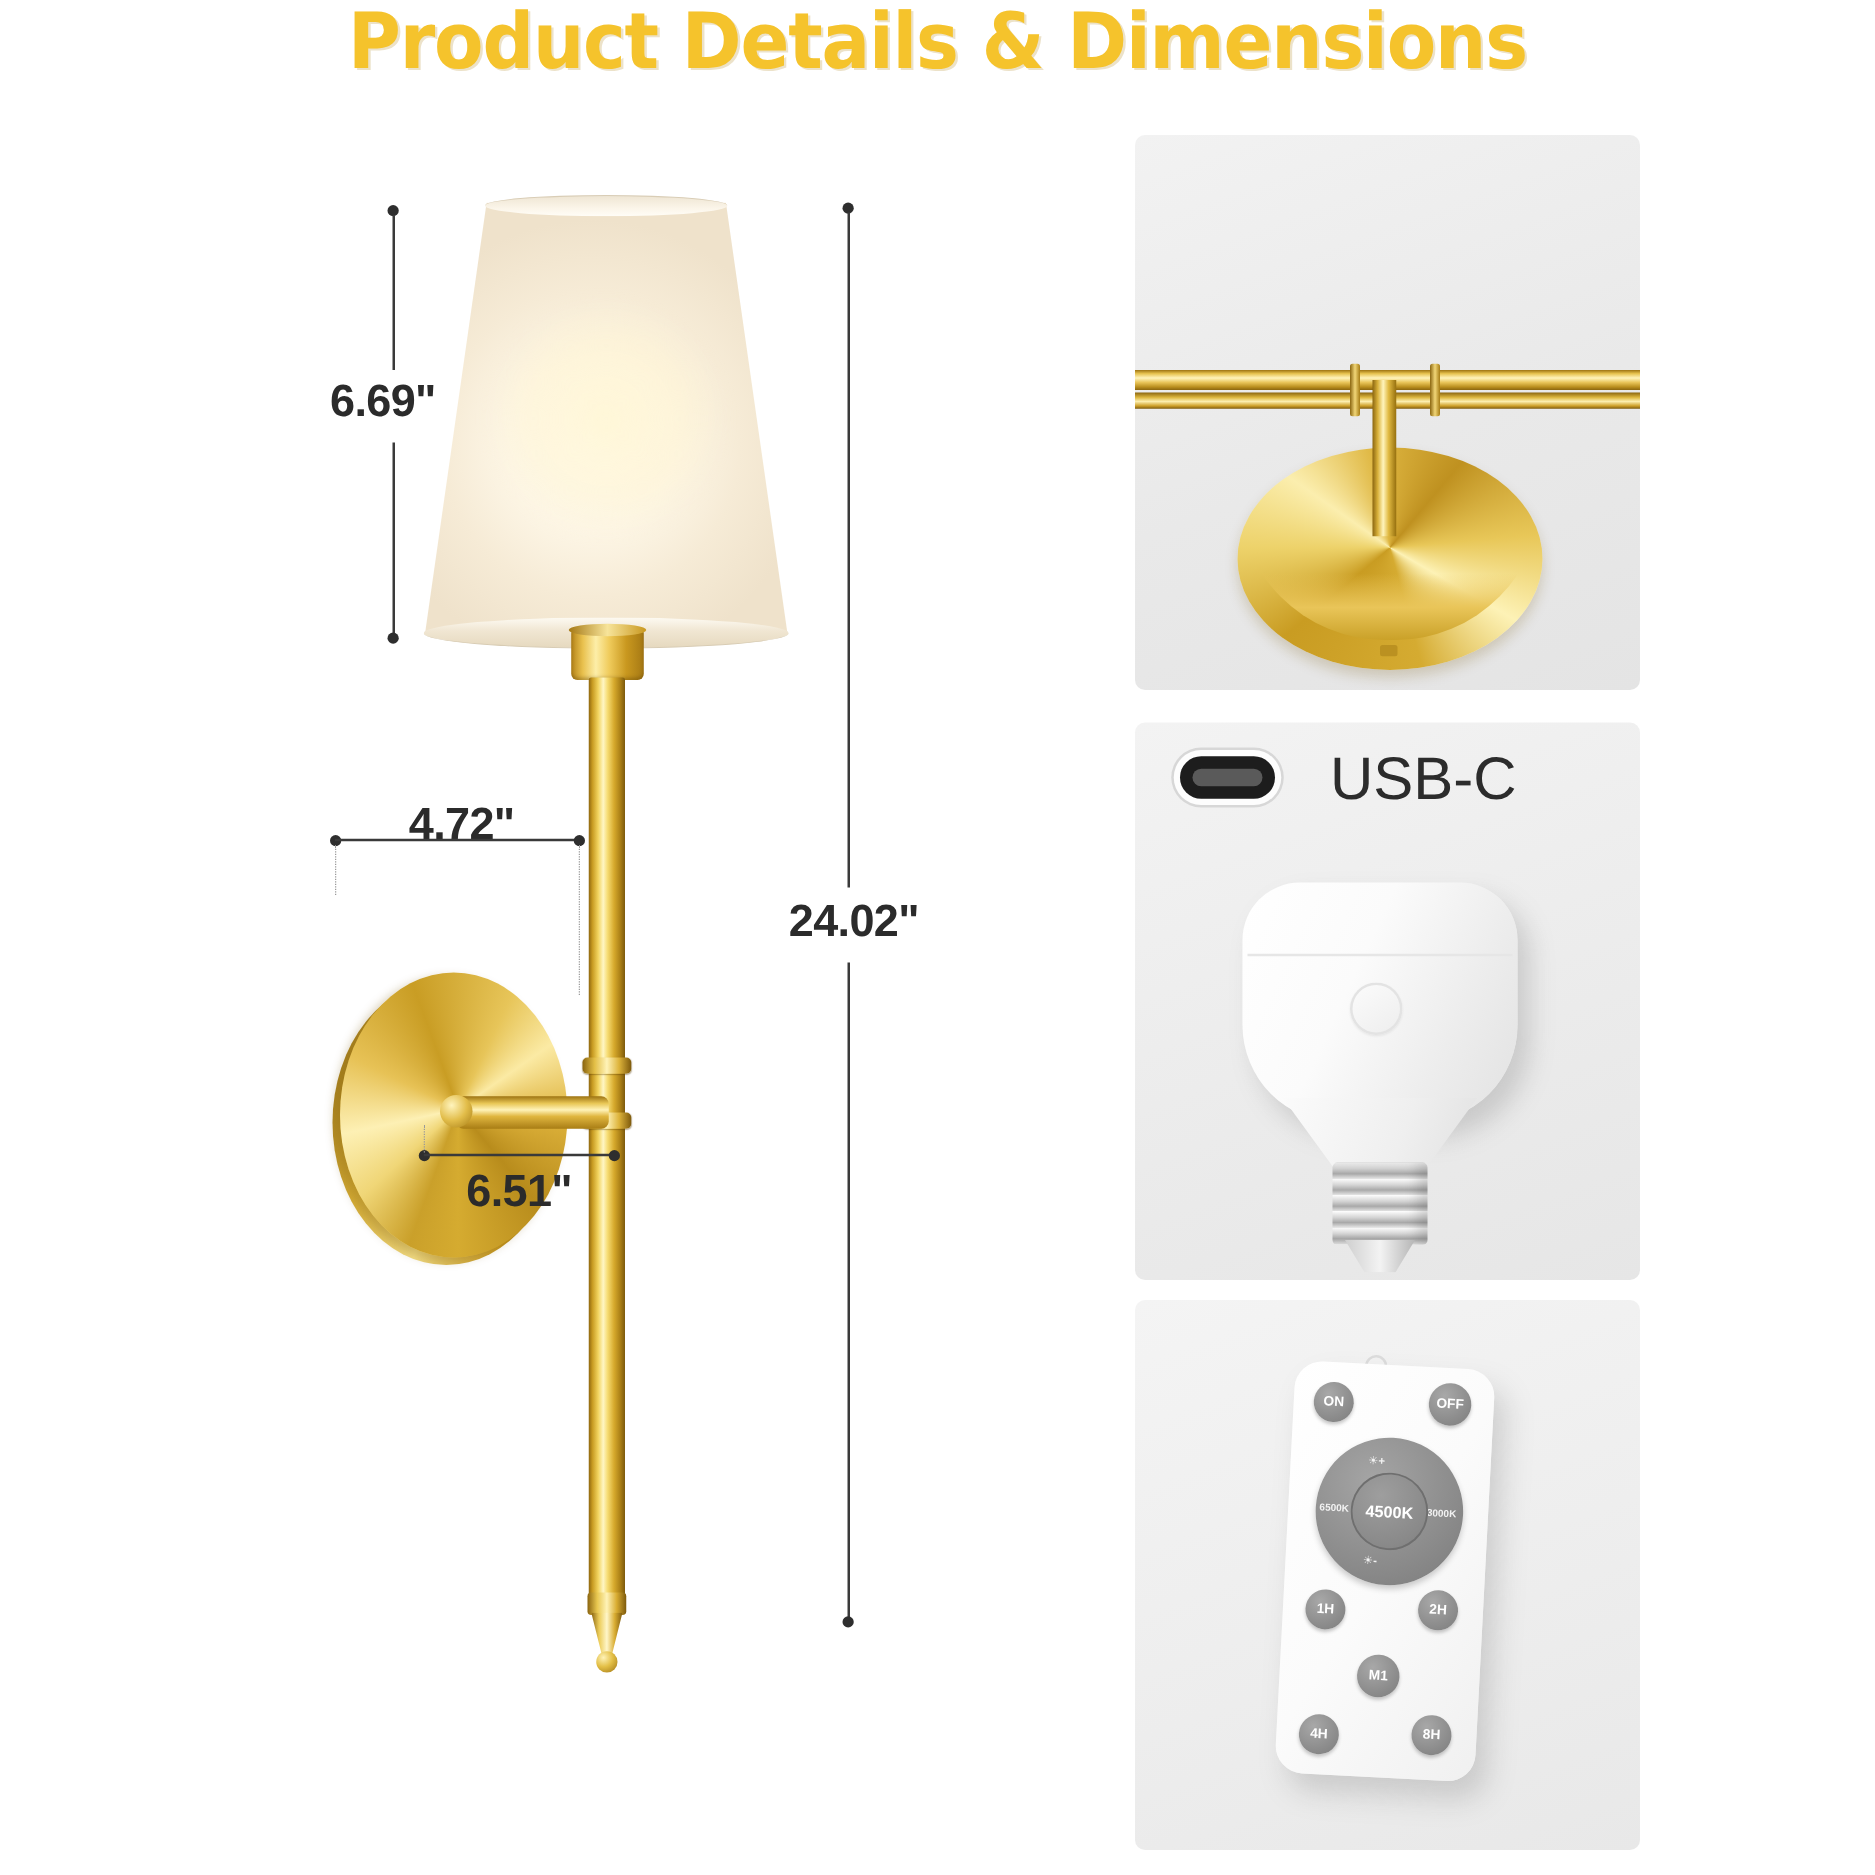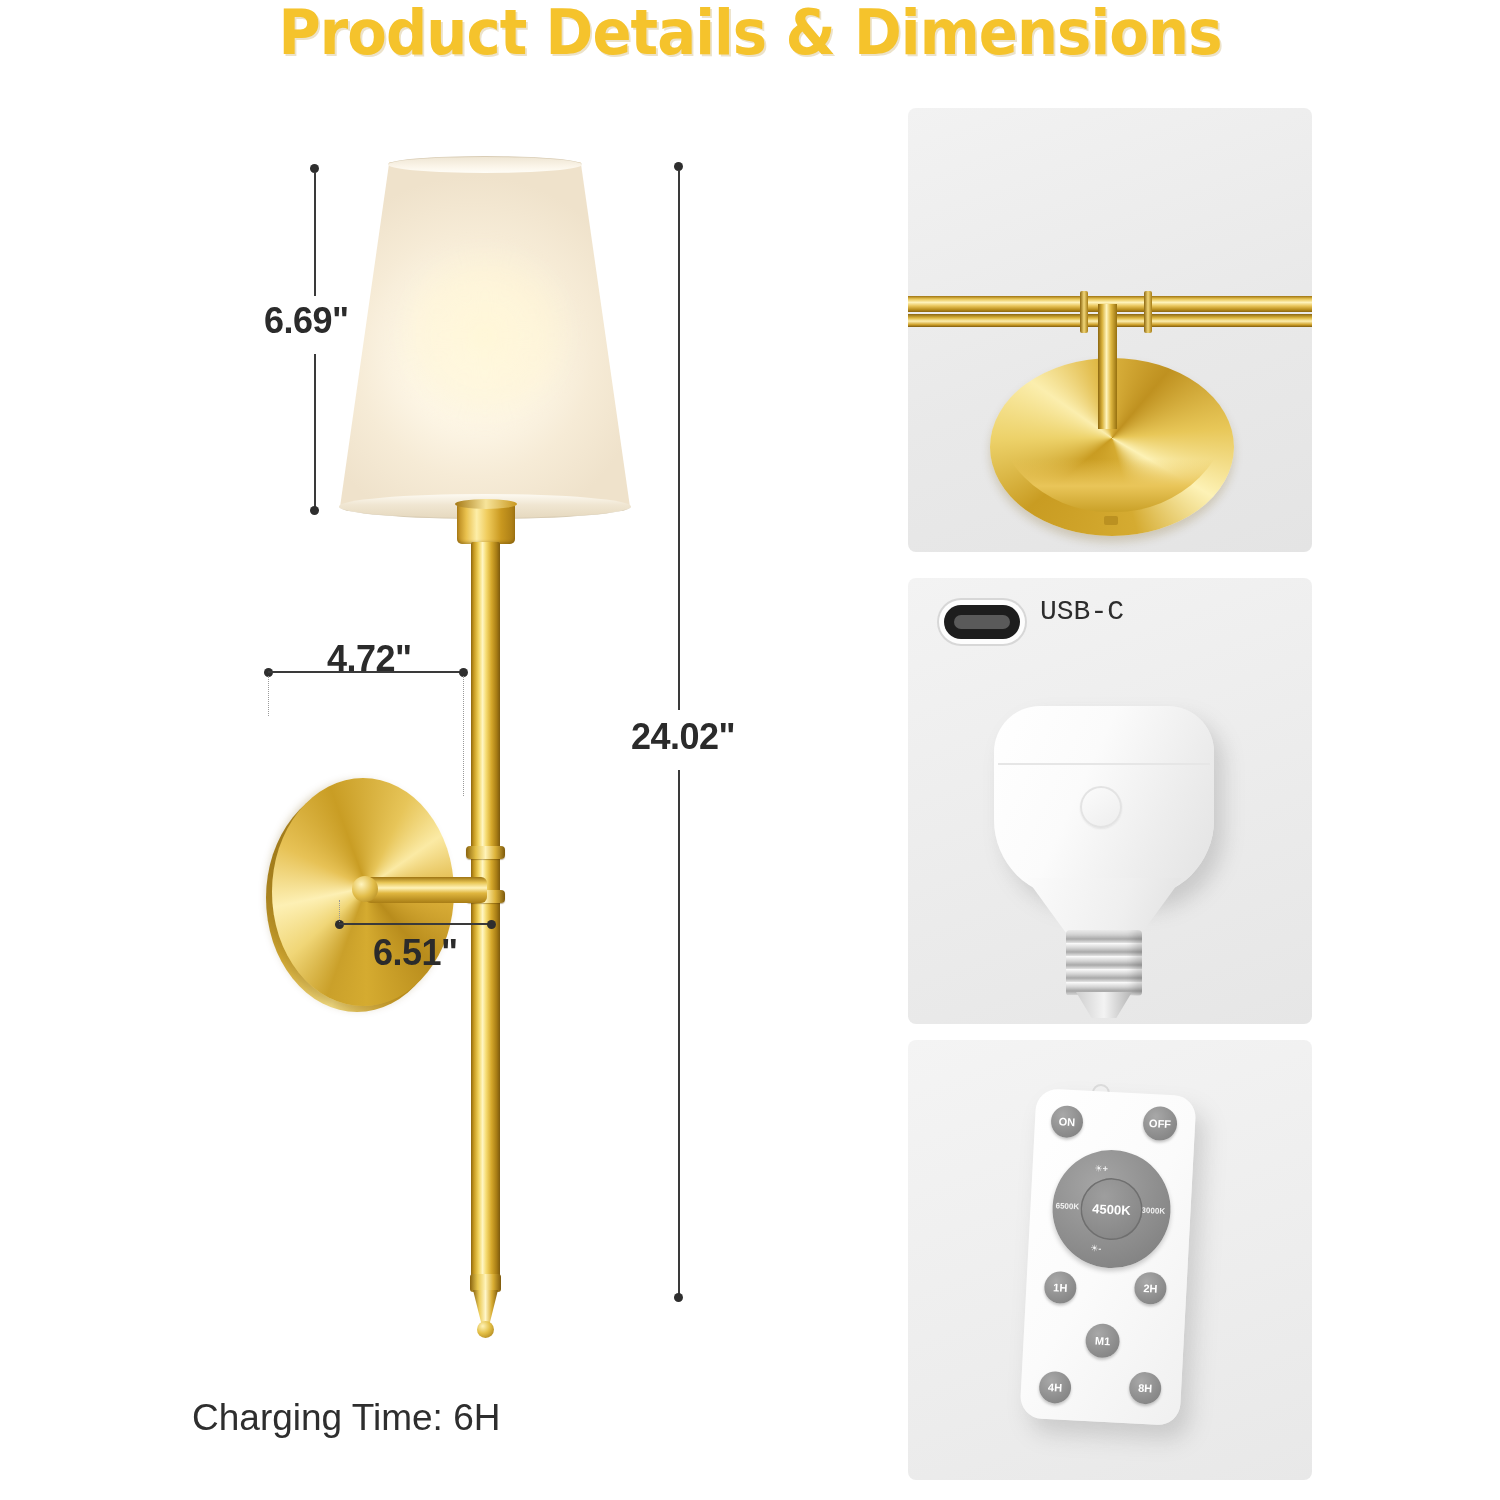--- a/index.html
+++ b/index.html
@@ -194,22 +194,22 @@
   .usbc-icon{
     position:absolute;left:36px;top:27px;width:76px;height:34px;border-radius:17px;
     background:#1d1d1d;
     box-shadow:0 0 0 5px #fdfdfd, 0 0 0 7px #d7d7d7;
   }
   .usbc-icon:after{
     content:"";position:absolute;left:10px;top:10px;width:56px;height:14px;
     border-radius:7px;background:#5a5a5a;
   }
   .usbc-label{
-    position:absolute;left:132px;top:18px;font-size:28px;color:#2c2c2c;
-    font-family:Liberation Mono, monospace;
+    position:absolute;left:156px;top:18px;font-size:48px;color:#2c2c2c;
+    font-family:Liberation Sans, sans-serif;
   }
   .bulb-body{
     position:absolute;left:86px;top:128px;width:220px;height:192px;
     border-radius:46px 46px 78px 78px;
     background:linear-gradient(115deg,#ffffff 0%,#fbfbfb 40%,#ededed 72%,#e2e2e2 100%);
     box-shadow:10px 12px 20px rgba(120,120,120,.28);
   }
   .bulb-seam{
     position:absolute;left:90px;top:185px;width:212px;height:2px;background:#e6e6e6;
   }
@@ -323,21 +323,20 @@
   <div class="ext" style="left:268px;top:676px;height:40px;"></div>
   <div class="ext" style="left:463px;top:676px;height:120px;"></div>
 
   <div class="dot" style="left:335px;top:920px;"></div>
   <div class="dimline" style="left:339px;top:923px;width:152px;height:2px;"></div>
   <div class="dot" style="left:487px;top:920px;"></div>
   <div class="ext-h" style="left:339px;top:900px;width:2px;border-left:1.5px dotted #9a9a9a;border-top:none;height:22px;"></div>
   <div class="dim-label" style="left:373px;top:932px;">6.51"</div>
 
   <div class="specs">
-    <div>Charging Time: 6H</div>
   </div>
 
   <div class="panel p1">
     <div class="p1-rail"></div>
     <div class="p1-rail2"></div>
     <div class="p1-clip" style="left:172px;"></div>
     <div class="p1-clip" style="left:236px;"></div>
     <div class="p1-disc"></div>
     <div class="p1-disc-rim"></div>
     <div class="p1-stem"></div>

